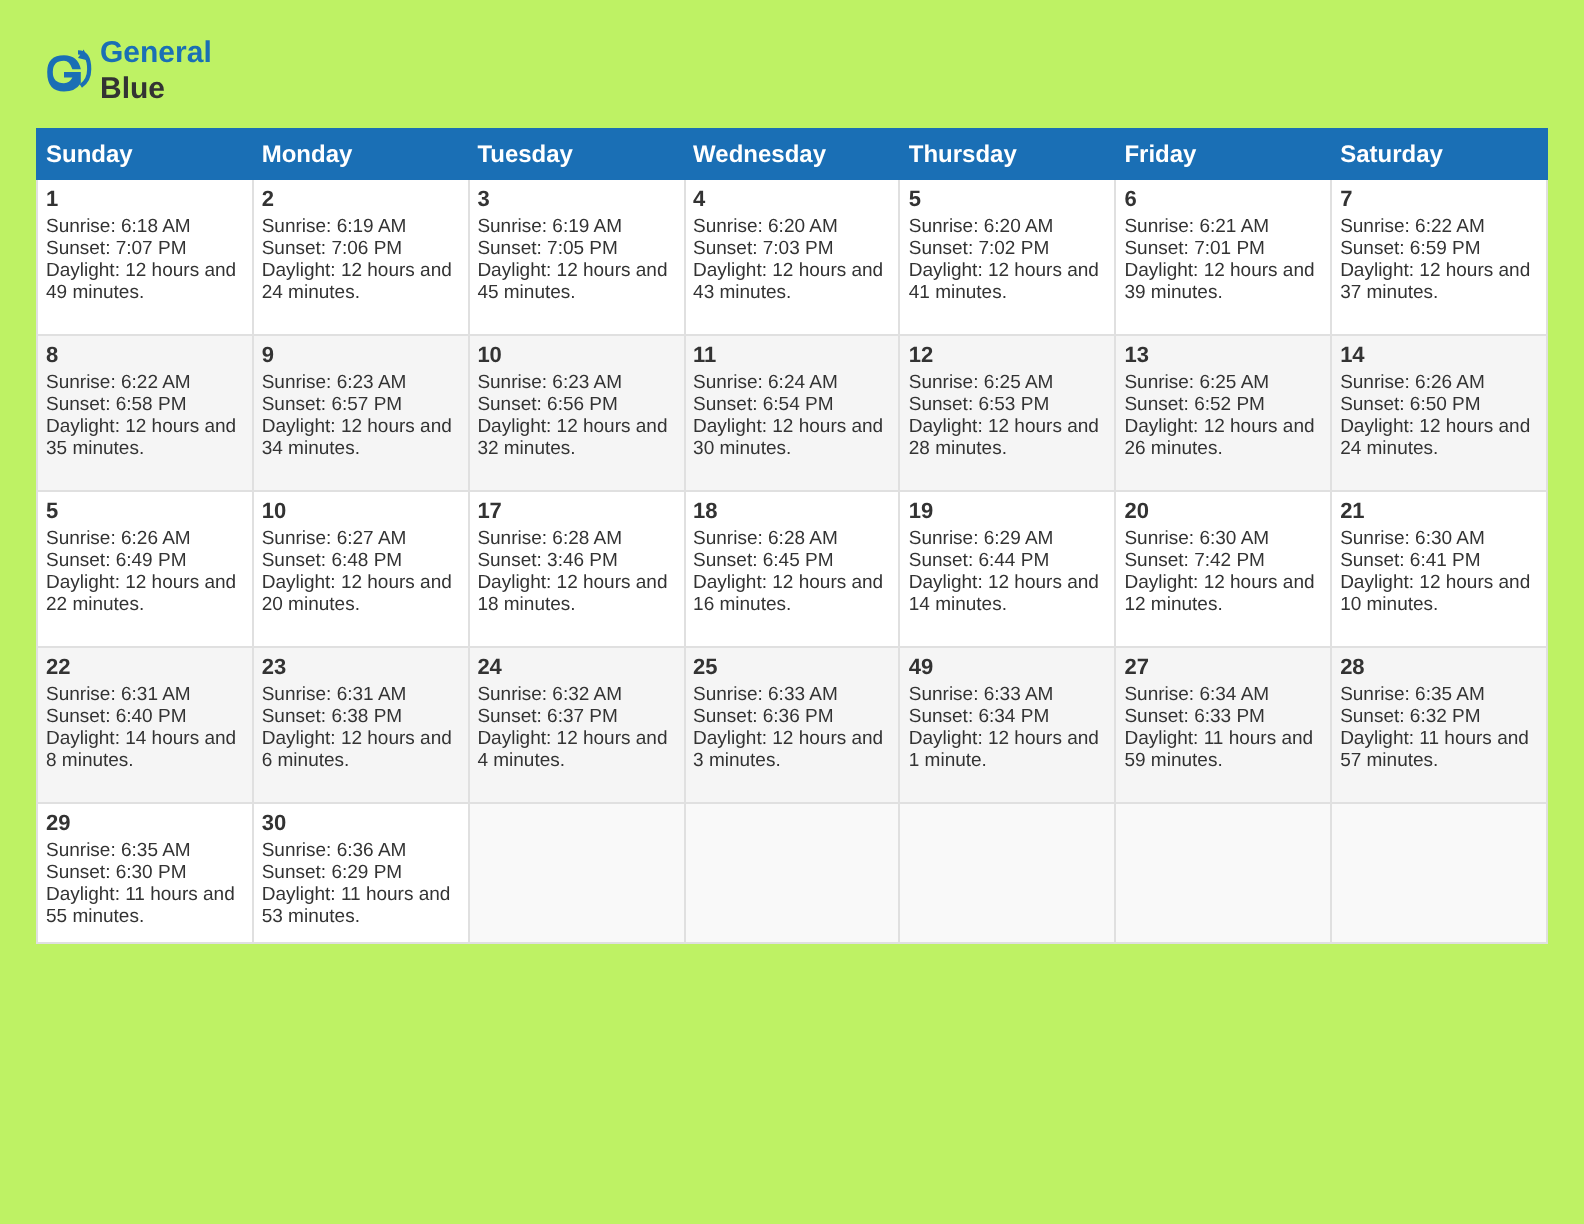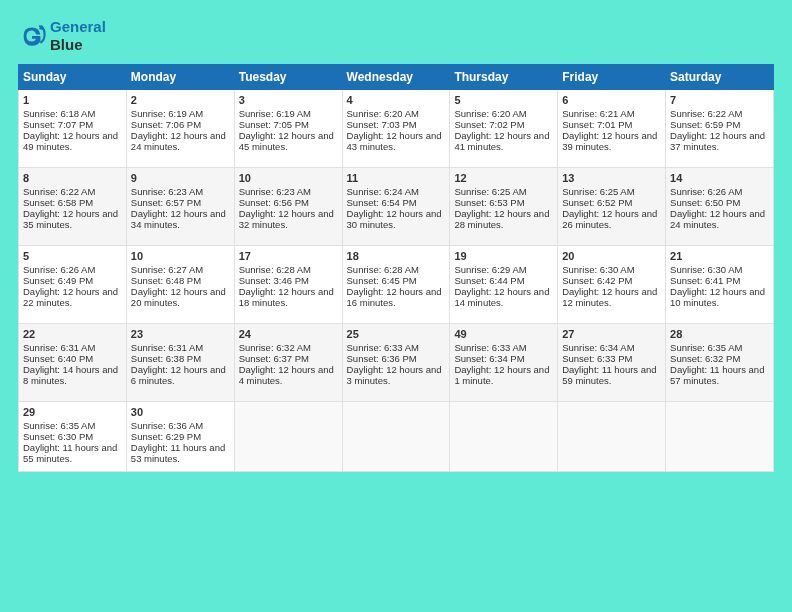--- a/index.html
+++ b/index.html
@@ -7,21 +7,21 @@
       font-family: Arial, sans-serif;
       background: #fff;
       width: 792px;
       height: 612px;
       overflow: hidden;
     }
     .page {
       width: 792px;
       min-height: 612px;
       padding: 18px 18px 10px 18px;
-      background: #5eead4;
+      background: #bef264;
     }
     .header {
       display: flex;
       justify-content: space-between;
       align-items: flex-start;
       margin-bottom: 10px;
     }
     .logo {
       display: flex;
       align-items: center;
@@ -151,21 +151,21 @@
           <td><span class="day-num">12</span><span>Sunrise: 6:25 AM</span><br><span>Sunset: 6:53 PM</span><br><span>Daylight: 12 hours and 28 minutes.</span></td>
           <td><span class="day-num">13</span><span>Sunrise: 6:25 AM</span><br><span>Sunset: 6:52 PM</span><br><span>Daylight: 12 hours and 26 minutes.</span></td>
           <td><span class="day-num">14</span><span>Sunrise: 6:26 AM</span><br><span>Sunset: 6:50 PM</span><br><span>Daylight: 12 hours and 24 minutes.</span></td>
         </tr>
         <tr>
           <td><span class="day-num">5</span><span>Sunrise: 6:26 AM</span><br><span>Sunset: 6:49 PM</span><br><span>Daylight: 12 hours and 22 minutes.</span></td>
           <td><span class="day-num">10</span><span>Sunrise: 6:27 AM</span><br><span>Sunset: 6:48 PM</span><br><span>Daylight: 12 hours and 20 minutes.</span></td>
           <td><span class="day-num">17</span><span>Sunrise: 6:28 AM</span><br><span>Sunset: 3:46 PM</span><br><span>Daylight: 12 hours and 18 minutes.</span></td>
           <td><span class="day-num">18</span><span>Sunrise: 6:28 AM</span><br><span>Sunset: 6:45 PM</span><br><span>Daylight: 12 hours and 16 minutes.</span></td>
           <td><span class="day-num">19</span><span>Sunrise: 6:29 AM</span><br><span>Sunset: 6:44 PM</span><br><span>Daylight: 12 hours and 14 minutes.</span></td>
-          <td><span class="day-num">20</span><span>Sunrise: 6:30 AM</span><br><span>Sunset: 6:42 PM</span><br><span>Daylight: 12 hours and 12 minutes.</span></td>
+          <td><span class="day-num">20</span><span>Sunrise: 6:30 AM</span><br><span>Sunset: 7:42 PM</span><br><span>Daylight: 12 hours and 12 minutes.</span></td>
           <td><span class="day-num">21</span><span>Sunrise: 6:30 AM</span><br><span>Sunset: 6:41 PM</span><br><span>Daylight: 12 hours and 10 minutes.</span></td>
         </tr>
         <tr>
           <td><span class="day-num">22</span><span>Sunrise: 6:31 AM</span><br><span>Sunset: 6:40 PM</span><br><span>Daylight: 14 hours and 8 minutes.</span></td>
           <td><span class="day-num">23</span><span>Sunrise: 6:31 AM</span><br><span>Sunset: 6:38 PM</span><br><span>Daylight: 12 hours and 6 minutes.</span></td>
           <td><span class="day-num">24</span><span>Sunrise: 6:32 AM</span><br><span>Sunset: 6:37 PM</span><br><span>Daylight: 12 hours and 4 minutes.</span></td>
           <td><span class="day-num">25</span><span>Sunrise: 6:33 AM</span><br><span>Sunset: 6:36 PM</span><br><span>Daylight: 12 hours and 3 minutes.</span></td>
           <td><span class="day-num">49</span><span>Sunrise: 6:33 AM</span><br><span>Sunset: 6:34 PM</span><br><span>Daylight: 12 hours and 1 minute.</span></td>
           <td><span class="day-num">27</span><span>Sunrise: 6:34 AM</span><br><span>Sunset: 6:33 PM</span><br><span>Daylight: 11 hours and 59 minutes.</span></td>
           <td><span class="day-num">28</span><span>Sunrise: 6:35 AM</span><br><span>Sunset: 6:32 PM</span><br><span>Daylight: 11 hours and 57 minutes.</span></td>

